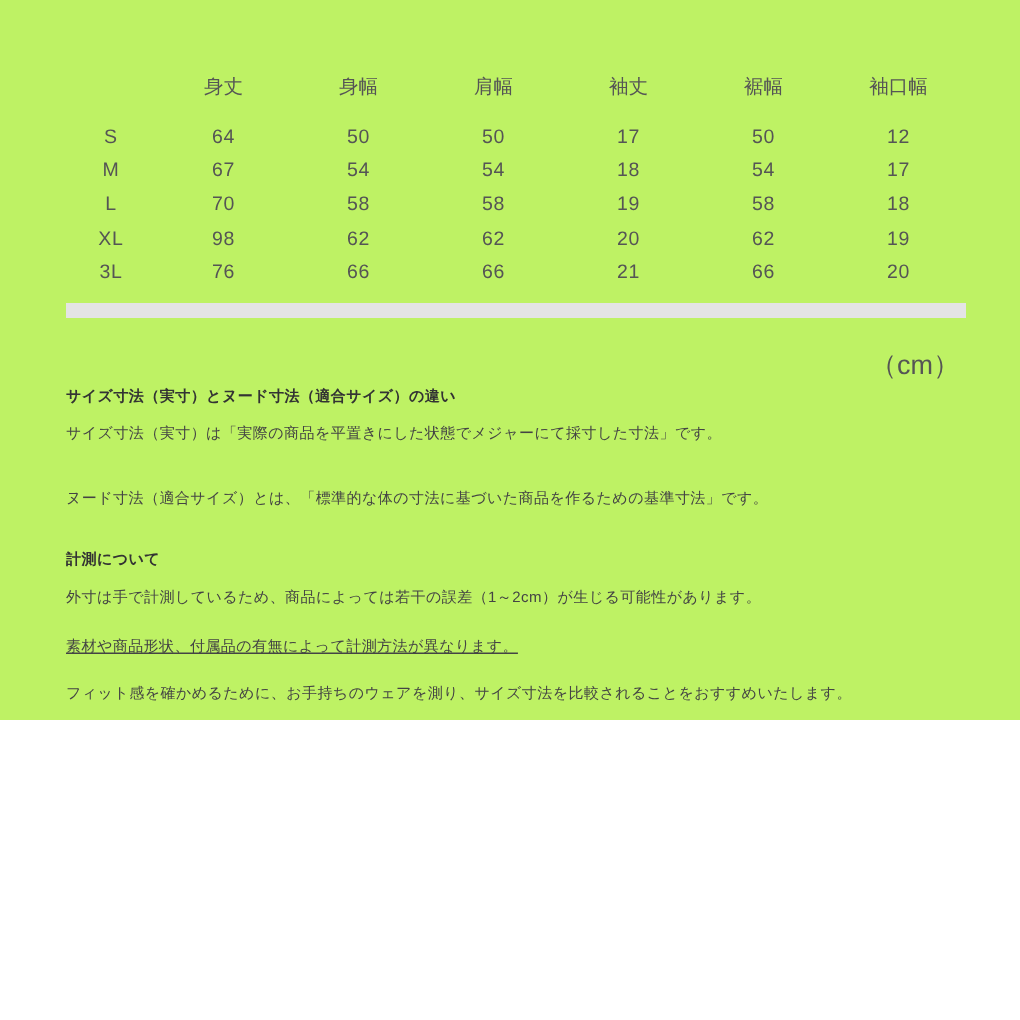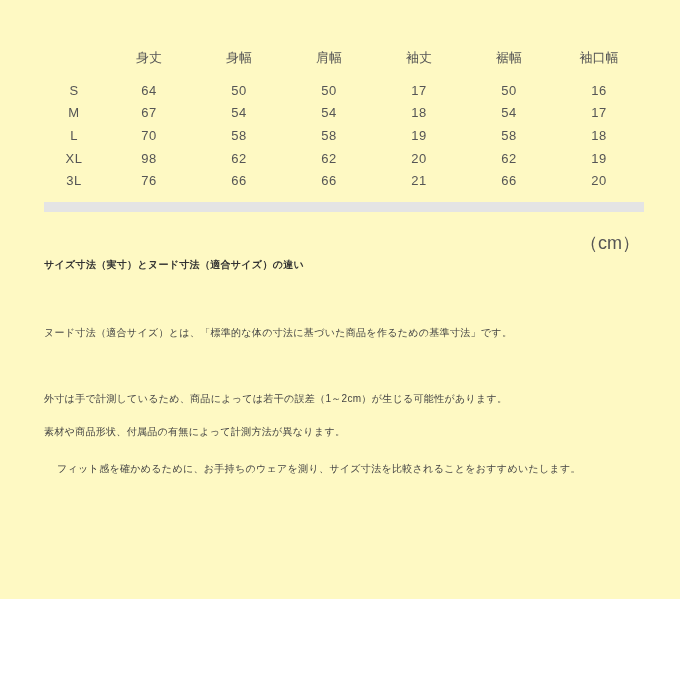--- a/index.html
+++ b/index.html
@@ -4,22 +4,22 @@
 <style>
   html, body {
     margin: 0;
     padding: 0;
     background: #ffffff;
     font-family: "Liberation Sans", "DejaVu Sans", sans-serif;
   }
   .page {
     position: relative;
     width: 680px;
-    height: 599px;
-    background: #fef9c3;
+    height: 480px;
+    background: #bef264;
     overflow: hidden;
   }
 
   
   .size-table-wrap {
     position: absolute;
     left: 44px;
     top: 46px;
     width: 600px;
   }
@@ -78,22 +78,21 @@
     font-size: 10px;
     line-height: 17px;
     color: #444444;
     letter-spacing: 0.3px;
   }
   .tline.bold {
     font-weight: bold;
     color: #333333;
   }
   .tline.wrap2 {
-    line-height: 27px;
-    margin-left: 13px;
+    line-height: 16px;
   }
 </style>
 </head>
 <body>
 
 <div class="page">
 
   <div class="size-table-wrap">
     <table class="size-table">
       <colgroup>
@@ -117,21 +116,21 @@
         </tr>
       </thead>
       <tbody>
         <tr>
           <th>S</th>
           <td>64</td>
           <td>50</td>
           <td>50</td>
           <td>17</td>
           <td>50</td>
-          <td>16</td>
+          <td>12</td>
         </tr>
         <tr>
           <th>M</th>
           <td>67</td>
           <td>54</td>
           <td>54</td>
           <td>18</td>
           <td>54</td>
           <td>17</td>
         </tr>
@@ -164,19 +163,21 @@
         </tr>
       </tbody>
     </table>
   </div>
 
   <div class="hscrollbar"></div>
 
   <div class="unit-label">（cm）</div>
 
   <div class="tline bold" style="top:256px;">サイズ寸法（実寸）とヌード寸法（適合サイズ）の違い</div>
+  <div class="tline" style="top:281px;">サイズ寸法（実寸）は「実際の商品を平置きにした状態でメジャーにて採寸した寸法」です。</div>
   <div class="tline" style="top:324px;">ヌード寸法（適合サイズ）とは、「標準的な体の寸法に基づいた商品を作るための基準寸法」です。</div>
 
+  <div class="tline bold" style="top:365px;">計測について</div>
   <div class="tline" style="top:390px;">外寸は手で計測しているため、商品によっては若干の誤差（1～2cm）が生じる可能性があります。</div>
-  <div class="tline" style="top:423px;">素材や商品形状、付属品の有無によって計測方法が異なります。</div>
+  <div class="tline" style="top:423px;text-decoration:underline;">素材や商品形状、付属品の有無によって計測方法が異なります。</div>
   <div class="tline wrap2" style="top:455px;">フィット感を確かめるために、お手持ちのウェアを測り、サイズ寸法を比較されることをおすすめいたします。</div>
 
 </div>
 
 </body></html>

